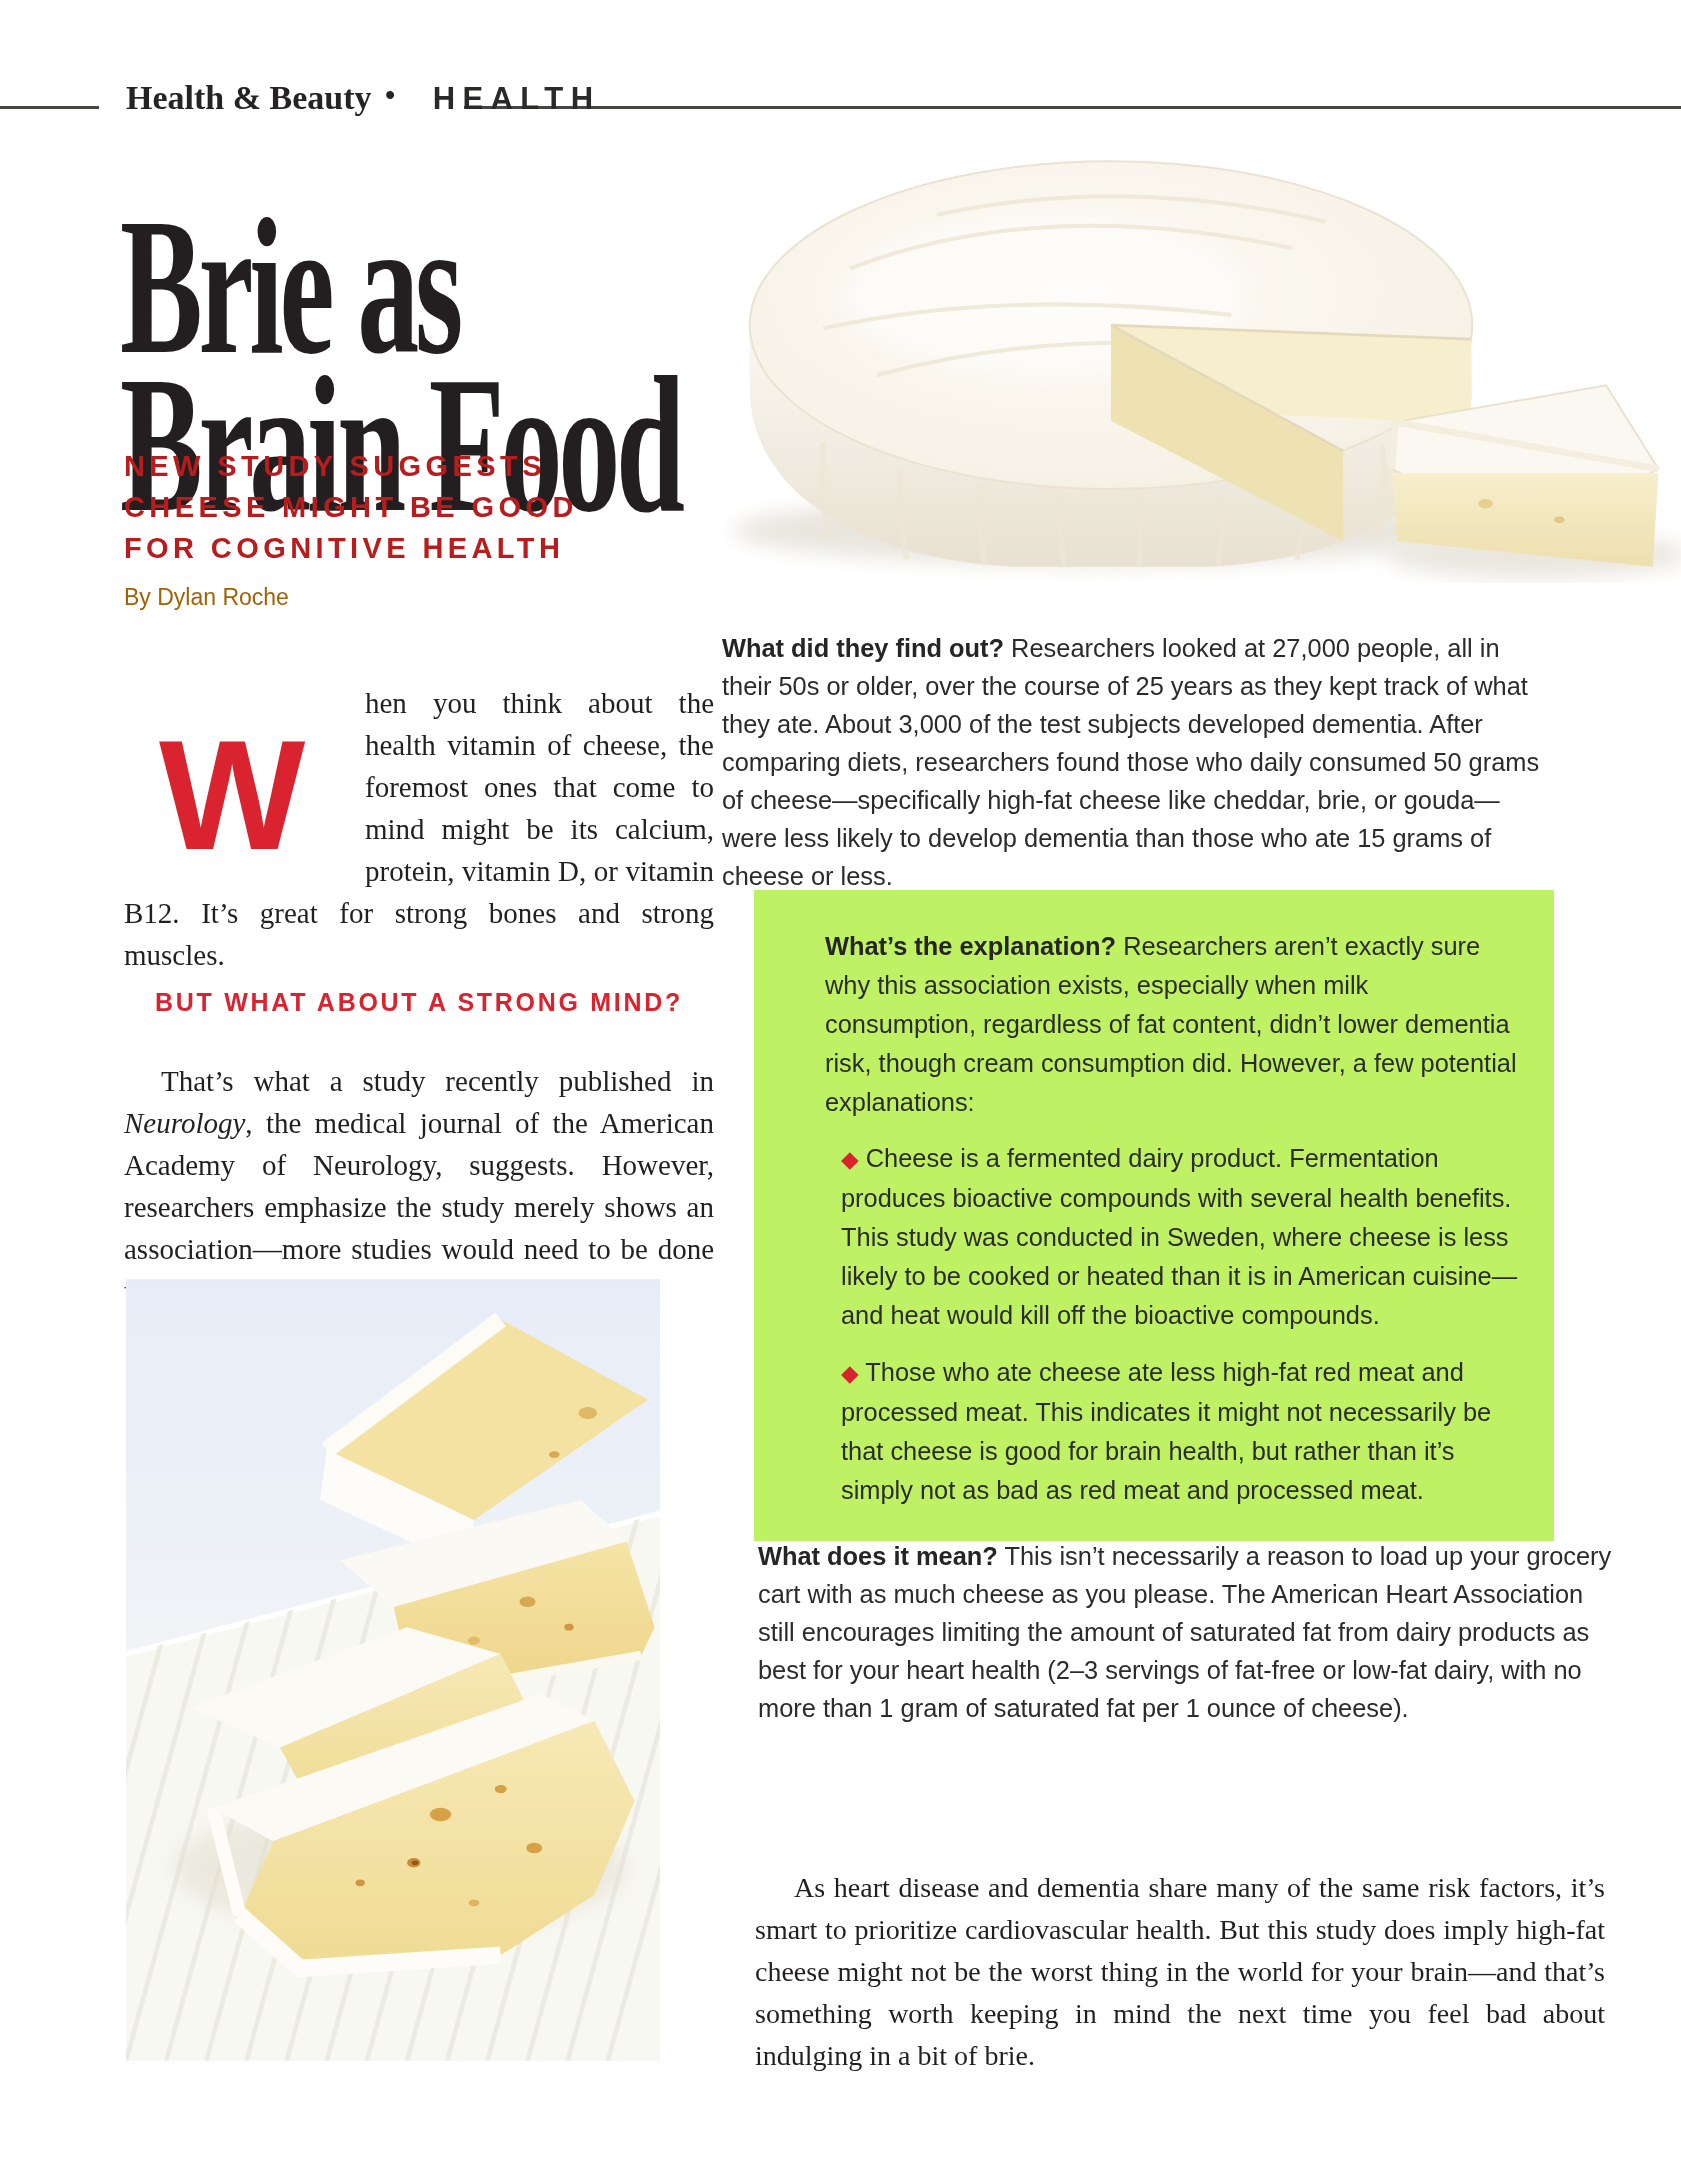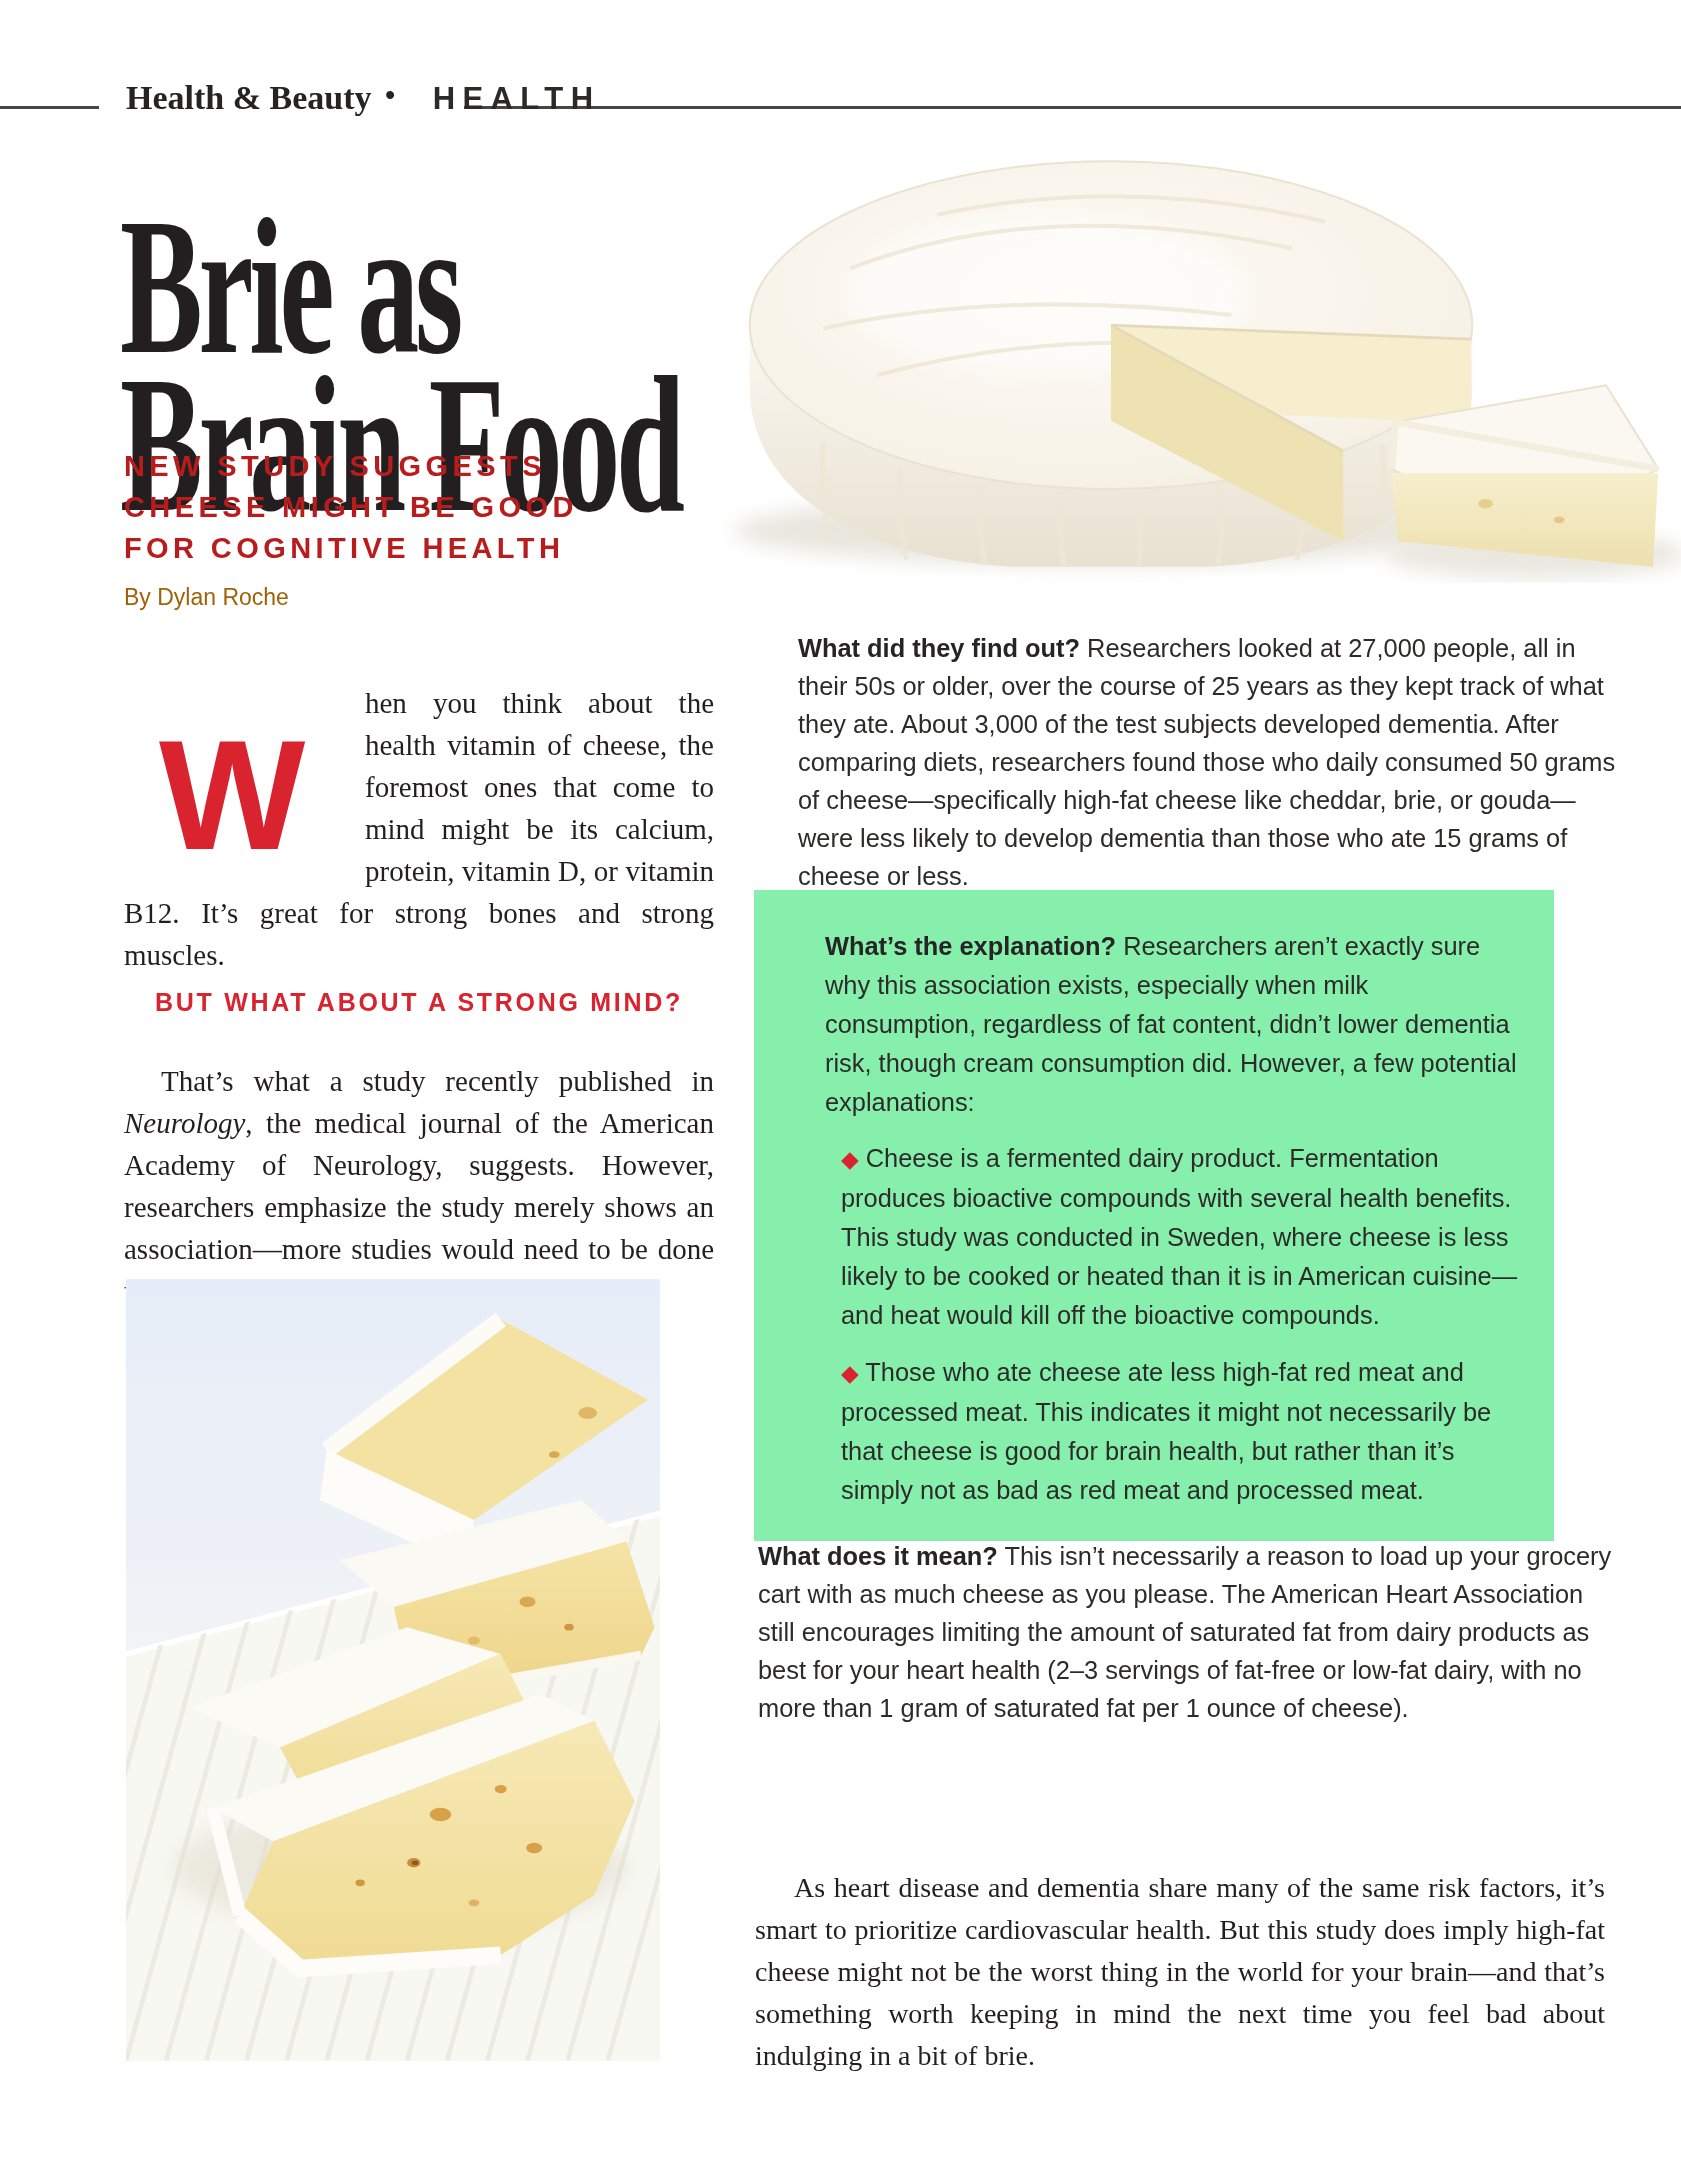--- a/index.html
+++ b/index.html
@@ -36,23 +36,23 @@
   #para2{position:absolute;left:124px;top:1031px;width:590px;text-indent:37px;}
   .ital{font-style:italic;}
 
   .photo{position:absolute;display:block;}
   #photo-left{left:126px;top:1279px;}
   #photo-wheel{left:723px;top:94px;}
 
   
   .sans-par{font-size:25.4px;line-height:38px;color:#2c2b2a;text-align:left;}
   .sans-par b{color:#262424;}
-  #findings{position:absolute;left:798px;top:604px;width:818px;}
+  #findings{position:absolute;left:722px;top:604px;width:818px;}
   #explain-box{position:absolute;left:754px;top:890px;width:800px;box-sizing:border-box;
-               background:#86efac;padding:37px 32px 31px 71px;}
+               background:#bef264;padding:37px 32px 31px 71px;}
   #explain-box p{margin:0;font-size:25.4px;line-height:39px;}
   #explain-box p + p{margin-top:17.4px;margin-left:16px;}
   .diamond{color:#d9232e;font-size:23px;}
   #meaning{position:absolute;left:758px;top:1512px;width:854px;}
   #closing{position:absolute;left:755px;top:1839px;width:850px;font-size:28px;line-height:42px;
            text-indent:39px;}
 
   
   #footer{position:absolute;left:124px;top:2099px;display:flex;align-items:baseline;gap:20px;white-space:nowrap;}
   .folio{font-weight:bold;font-size:28px;color:#262424;}

